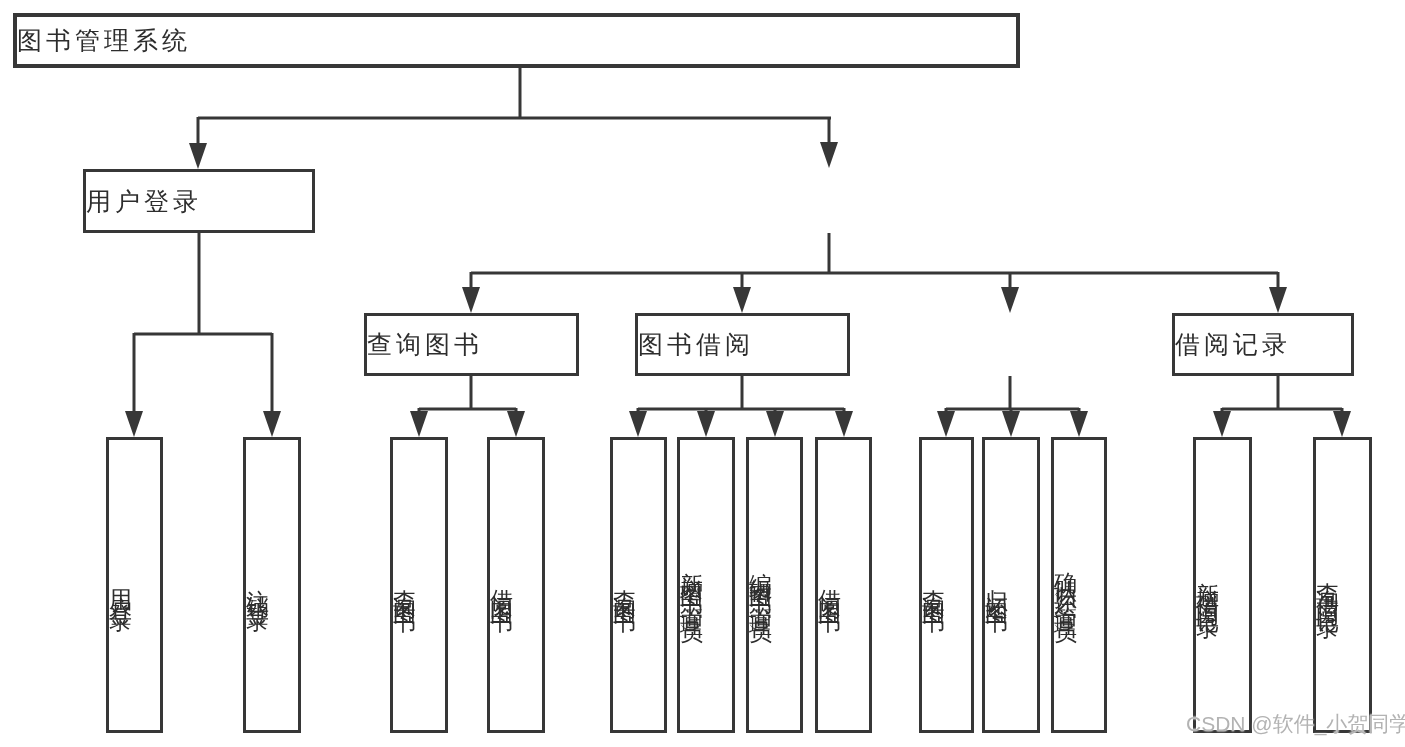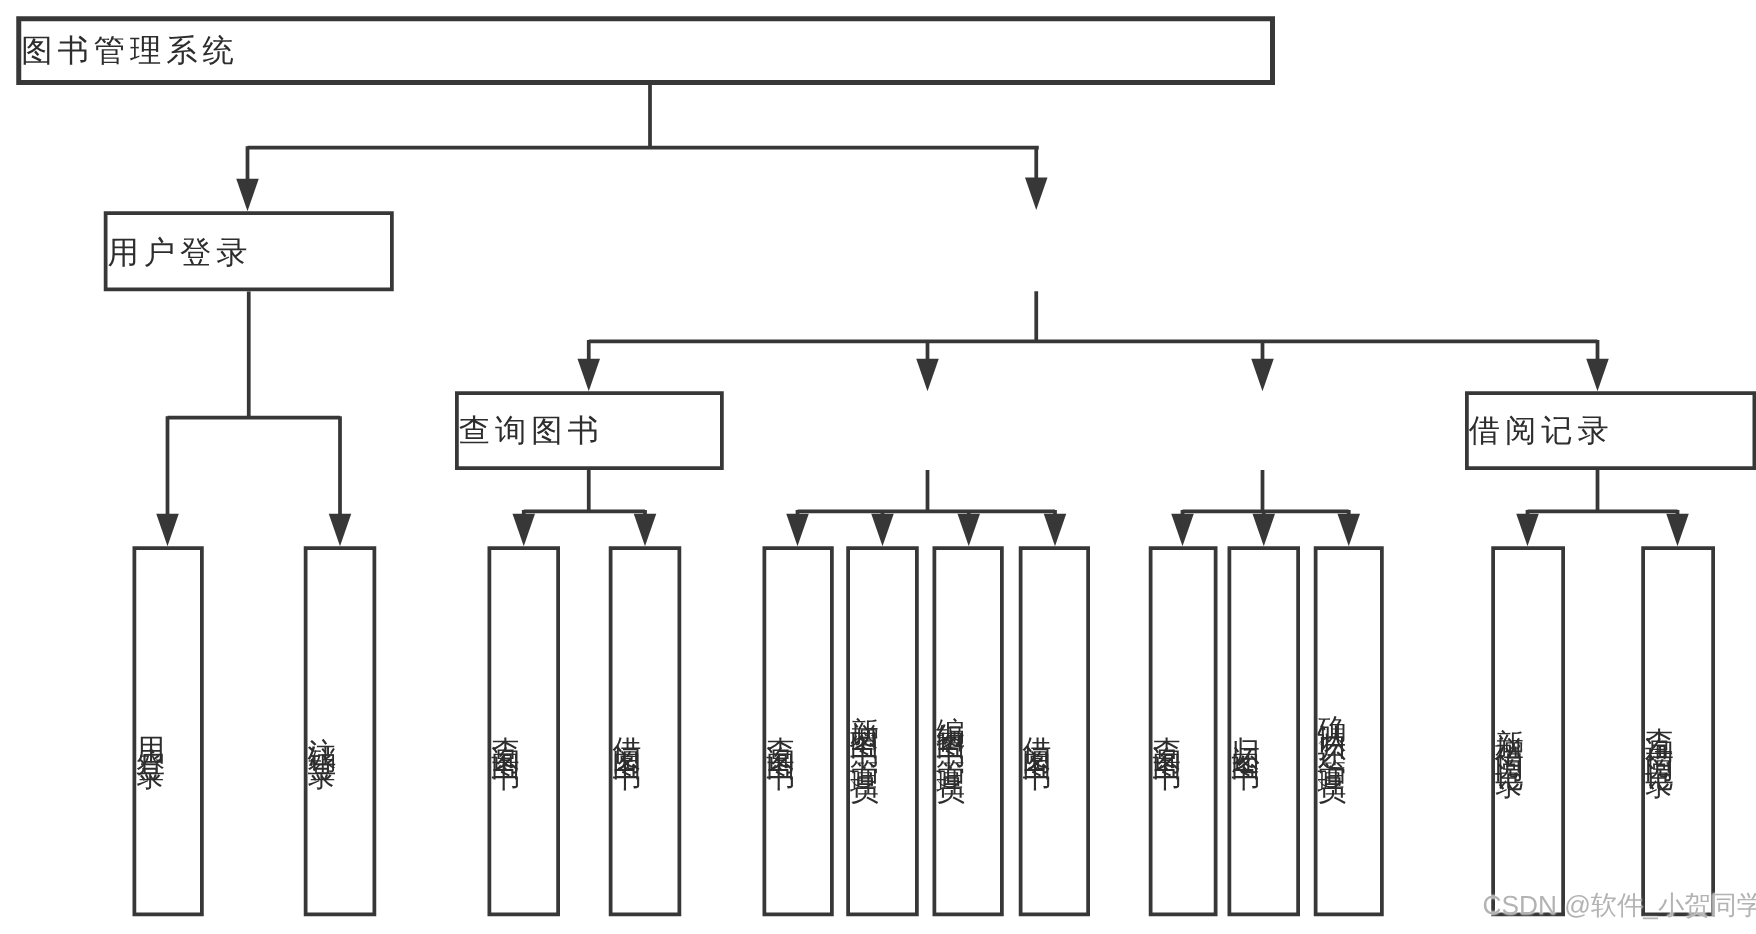--- a/index.html
+++ b/index.html
@@ -19,21 +19,21 @@
     writing-mode:vertical-lr;text-orientation:mixed;
     font-size:23px;letter-spacing:7px;line-height:1;white-space:nowrap;
   }
   
   #n-root{left:13px;top:13px;width:1007px;height:55px;}
   #n-user-login{left:83px;top:169px;width:232px;height:64px;}
   #n-book-mgmt{left:713px;top:168px;width:232px;height:65px;}
   #n-new-rec{left:364px;top:313px;width:215px;height:63px;}
   #n-borrow{left:635px;top:313px;width:215px;height:63px;}
   #n-current{left:903px;top:313px;width:214px;height:63px;}
-  #n-records{left:1172px;top:313px;width:233px;height:63px;}
+  #n-records{left:1172px;top:313px;width:182px;height:63px;}
   .leaf{top:437px;height:296px;}
   #n-ul1{left:106px;width:57px;}   #n-ul2{left:243px;width:58px;}
   #n-rec1{left:390px;width:58px;}  #n-rec2{left:487px;width:58px;}
   #n-bor1{left:610px;width:57px;}  #n-bor2{left:677px;width:58px;}
   #n-bor3{left:746px;width:57px;}  #n-bor4{left:815px;width:57px;}
   #n-cur1{left:919px;width:55px;}  #n-cur2{left:982px;width:58px;}
   #n-cur3{left:1051px;width:56px;} #n-rcd1{left:1193px;width:59px;}
   #n-rcd2{left:1313px;width:59px;}
   #watermark{
     position:absolute;left:1186px;top:710px;font-size:21px;color:#b3b3b3;
@@ -105,20 +105,23 @@
     <span class="h-label">图书管理系统</span>
   </div>
 
   <div class="box" id="n-user-login">
     <span class="h-label">用户登录</span>
   </div>
 
   <div class="box" id="n-new-rec">
     <span class="h-label">查询图书</span>
   </div>
+  <div class="box" id="n-borrow">
+    <span class="h-label">图书借阅</span>
+  </div>
   <div class="box" id="n-records">
     <span class="h-label">借阅记录</span>
   </div>
 
   <div class="box leaf" id="n-ul1">
     <span class="v-label">用户登录</span>
   </div>
   <div class="box leaf" id="n-ul2">
     <span class="v-label">注销登录</span>
   </div>

